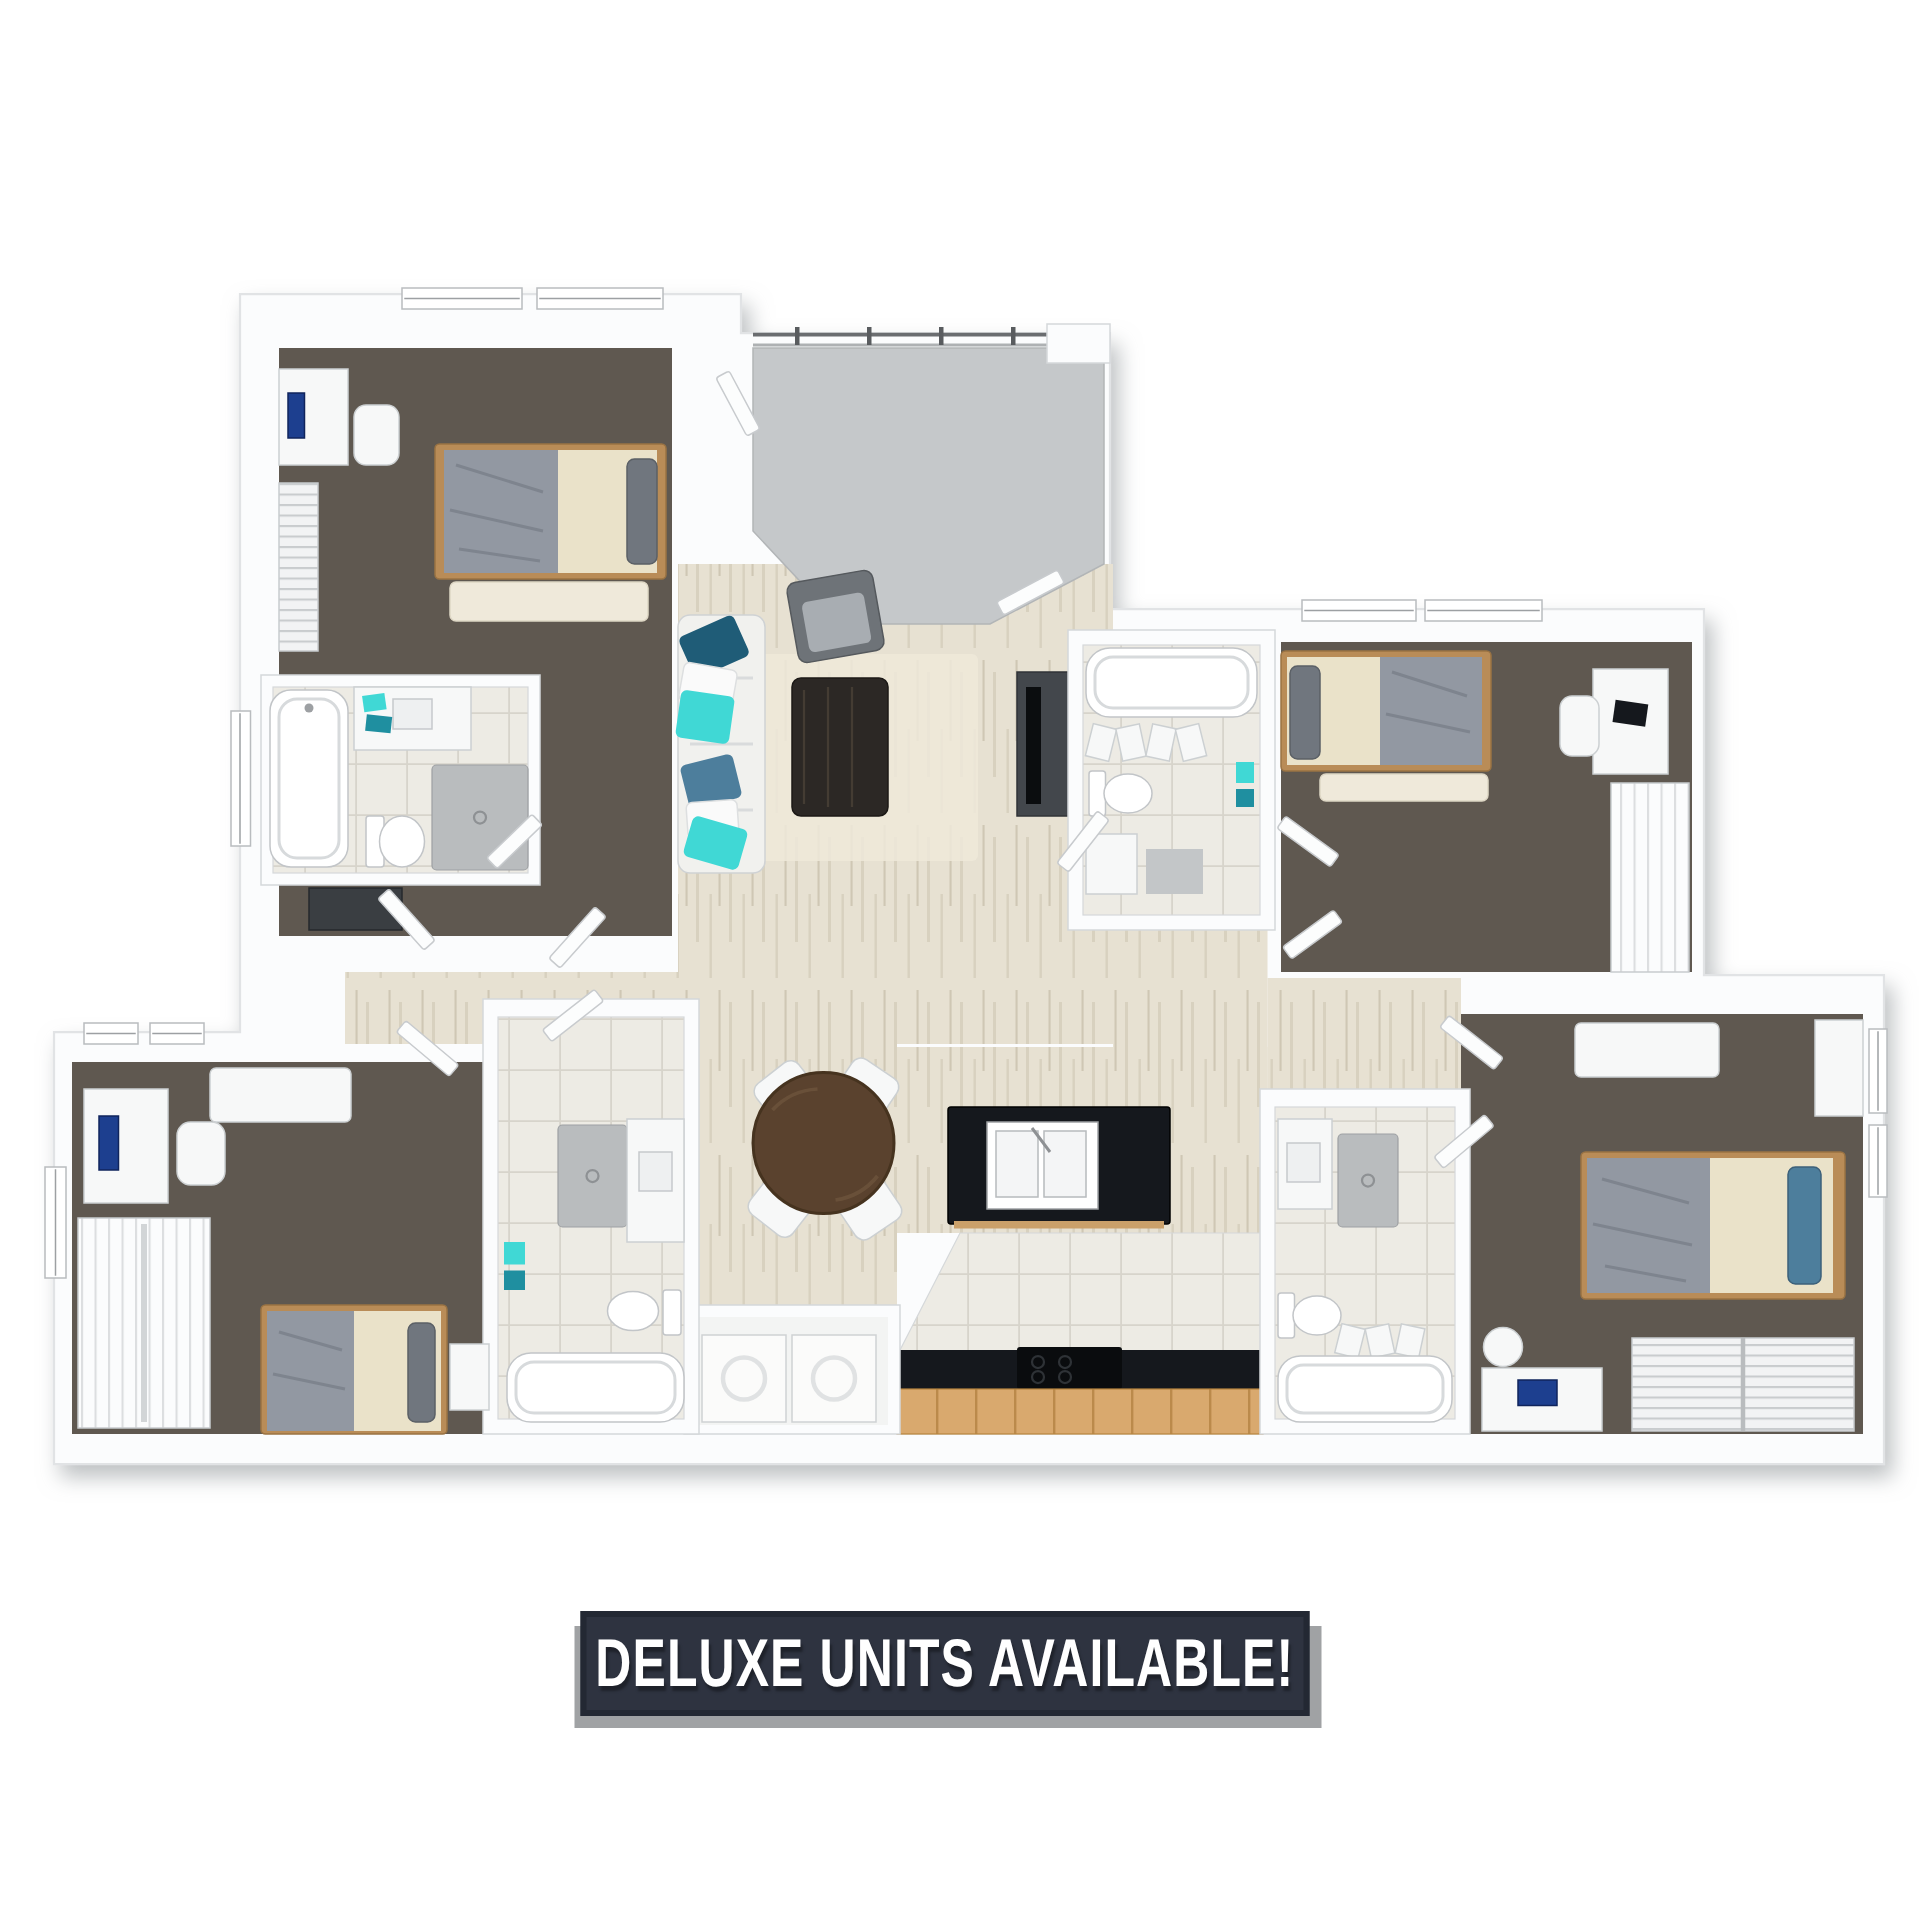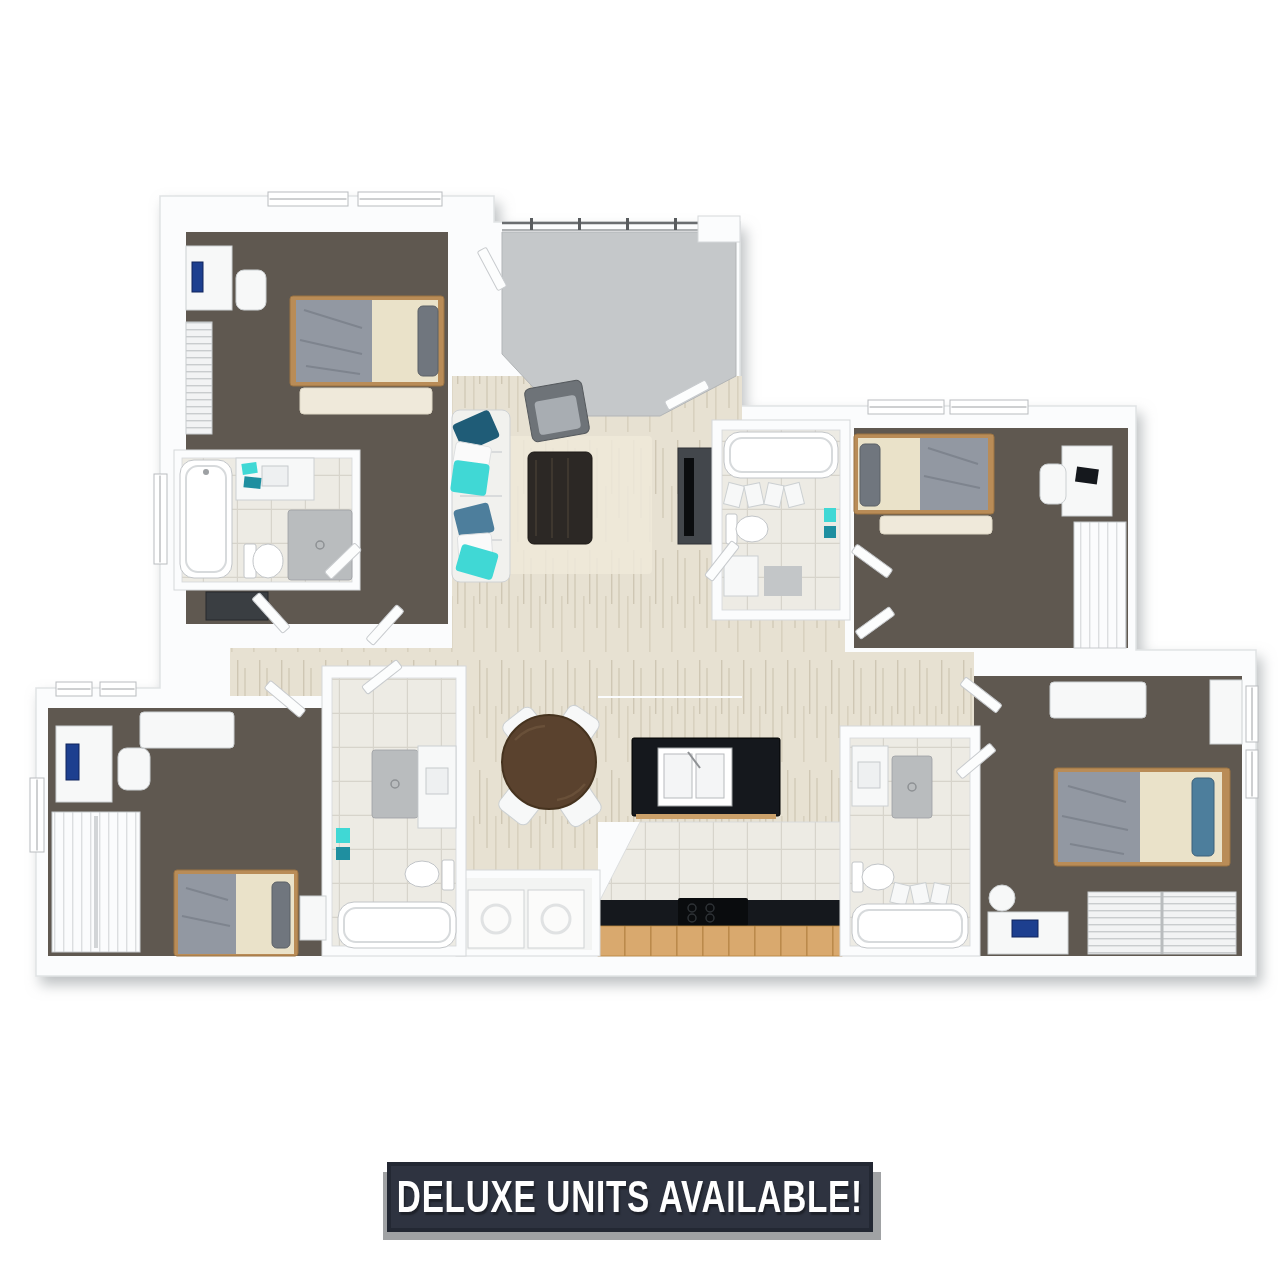--- a/index.html
+++ b/index.html
@@ -16,21 +16,21 @@
        font-family:"Liberation Sans",sans-serif;}
   .plan{position:absolute;left:0;top:0;width:1280px;height:1280px;}
   .w{fill:var(--wall,#fbfcfd);stroke:var(--wall_edge,#d5d8da);stroke-width:1;}
   .tileF{fill:url(#tile);stroke:var(--wall_edge,#d5d8da);stroke-width:.8;}
   .woodF{fill:url(#wood);}
   .bedF{fill:var(--bedroom_floor,#5f5850);}
   .white{fill:#f7f8f8;stroke:#ccd0d2;stroke-width:1;}
   .gray{fill:var(--appliance_gray,#b9bcbe);stroke:#9da0a3;stroke-width:.8;}
   .door{fill:#fcfdfd;stroke:#c8cbce;stroke-width:1;}
   .win{fill:#ffffff;stroke:#b9bcbf;stroke-width:1;}
-  .banner{position:absolute;left:387px;top:1162px;width:478px;height:62px;
+  .banner{position:absolute;left:387px;top:1074px;width:478px;height:62px;
     background:var(--banner_bg,#2e3340);border:4px solid var(--banner_border,#232833);
     box-shadow:9px 9px 0 -1px var(--banner_shadow,#a0a2a4),-5px 9px 0 -1px var(--banner_shadow,#a0a2a4);
     display:flex;align-items:center;justify-content:center;}
   .banner span{color:var(--banner_text,#fff);font-weight:bold;font-size:45px;
     letter-spacing:1px;white-space:nowrap;display:inline-block;transform:scaleX(.74);
     text-shadow:2px 3px 2px rgba(0,0,0,.35);}
 </style>
 </head>
 <body>
 

